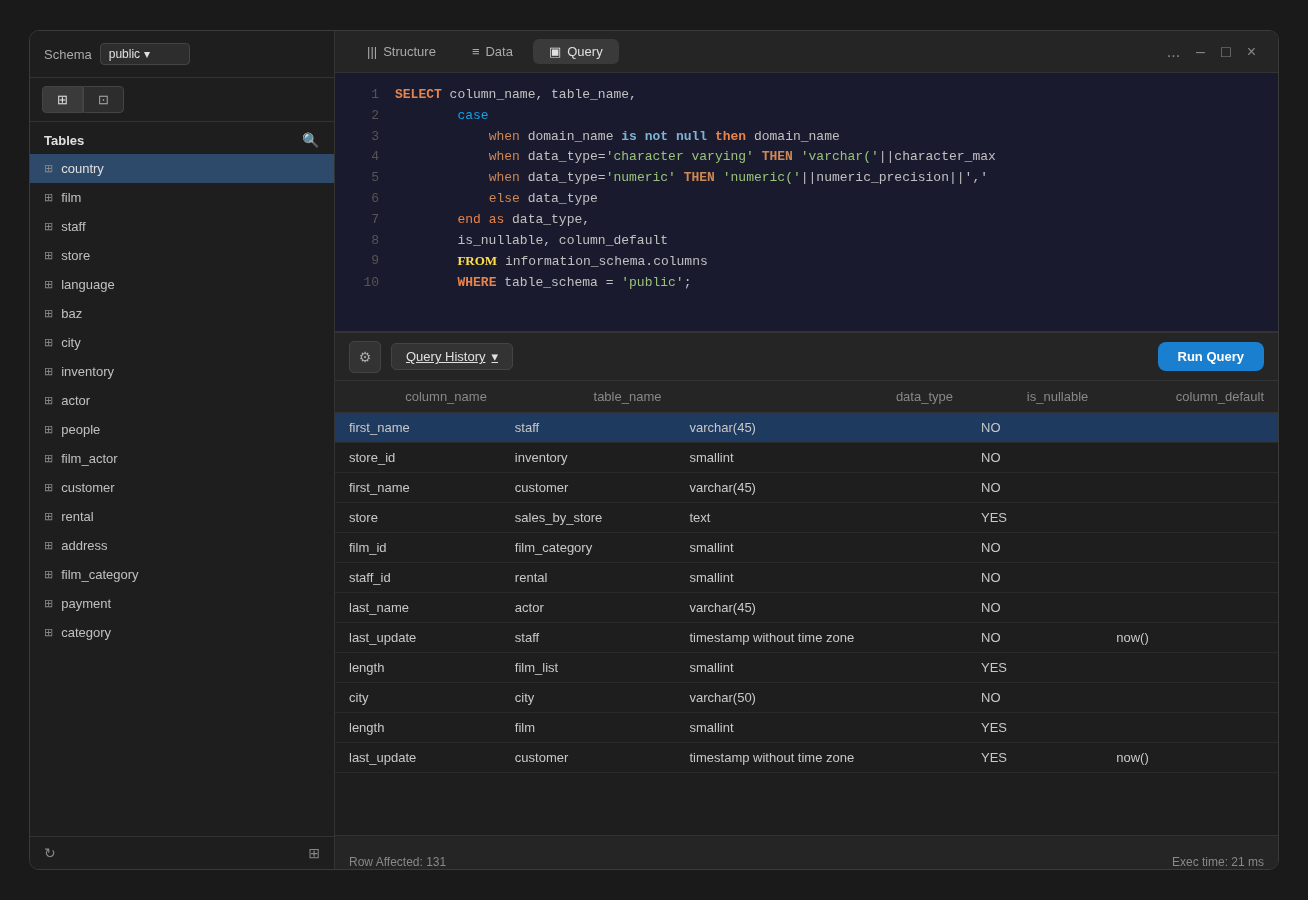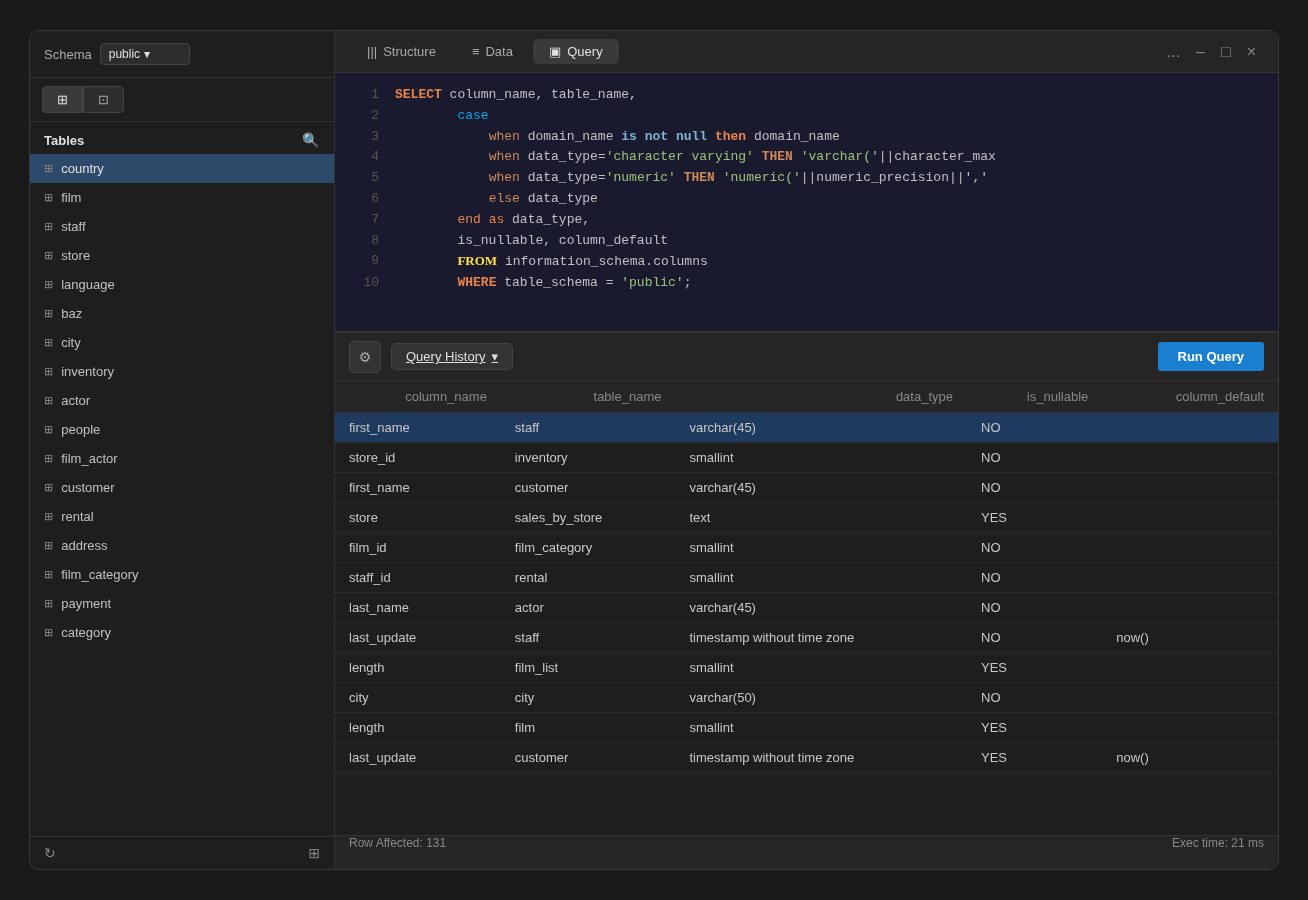--- a/index.html
+++ b/index.html
@@ -258,21 +258,21 @@
       cursor: pointer;
       display: flex;
       align-items: center;
       gap: 6px;
       text-decoration: underline;
     }
     .run-query-btn {
       margin-left: auto;
       background: #1a7fcf;
       border: none;
-      border-radius: 3px;
+      border-radius: 8px;
       color: #fff;
       padding: 7px 20px;
       font-size: 13px;
       font-weight: 600;
       cursor: pointer;
     }
 
     
     .results-area {
       flex: 1;
@@ -307,21 +307,21 @@
       white-space: nowrap;
     }
     .results-table tr.selected td { background: #1e3a5f; }
 
     
     .status-bar {
       height: 34px;
       background: #252525;
       border-top: 1px solid #333;
       display: flex;
-      align-items: flex-start;
+      align-items: flex-end;
       padding: 0 14px;
       font-size: 12px;
       color: #888;
       flex-shrink: 0;
     }
     .status-right { margin-left: auto; }
   </style>
 </head>
 <body>
 

